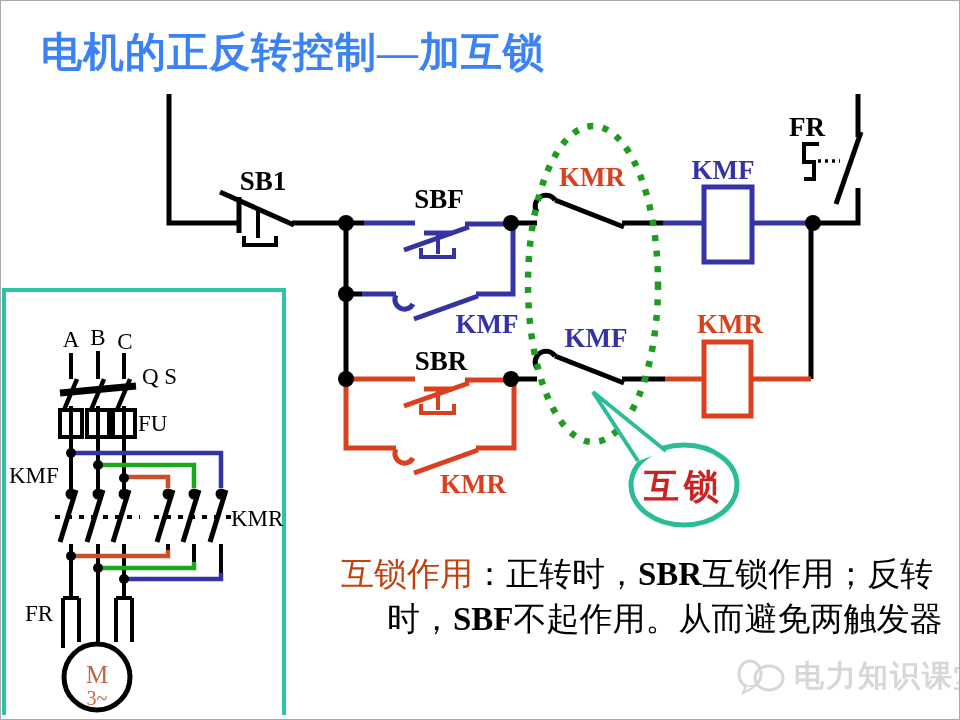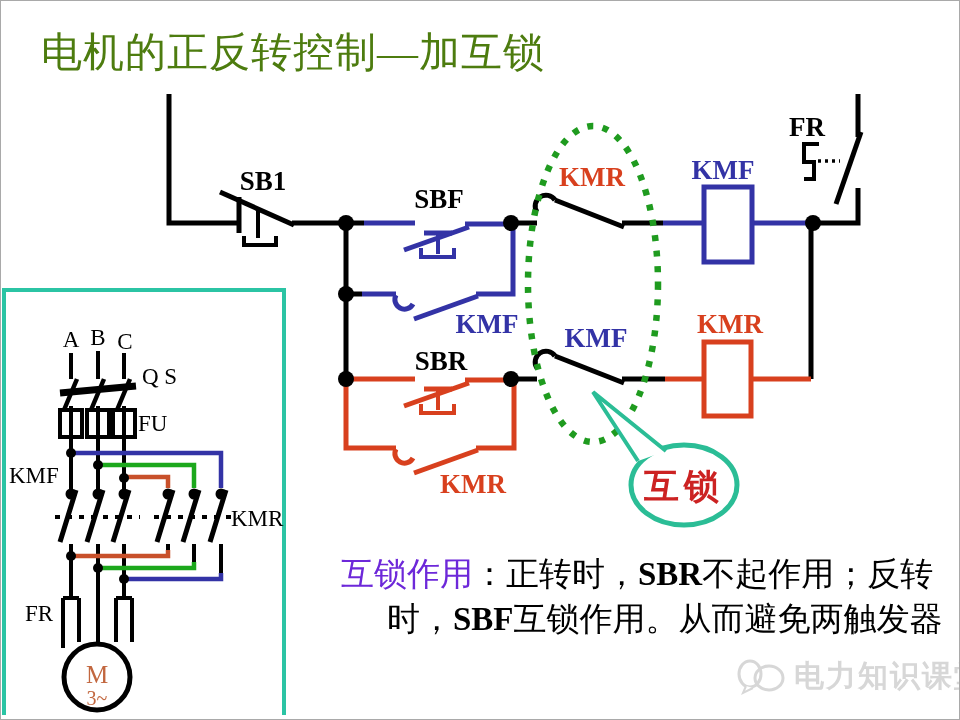--- a/index.html
+++ b/index.html
@@ -3,34 +3,34 @@
 <meta charset="utf-8">
 <style>
   html,body{margin:0;padding:0;background:#888;}
   #slide{
     position:relative;width:960px;height:720px;background:#fff;
     box-sizing:border-box;border:1px solid #a9a9a9;overflow:hidden;
     font-family:"Liberation Serif","DejaVu Serif",serif;
   }
   #title{
     position:absolute;left:40px;top:24px;
-    font-size:41px;font-weight:normal;color:#4d7c0f;letter-spacing:1px;
+    font-size:41px;font-weight:bold;color:#3b82f6;letter-spacing:1px;
     white-space:nowrap;
   }
   #circuit{position:absolute;left:0;top:0;}
   .lblP{font-family:"Liberation Serif","DejaVu Serif",serif;font-size:23px;fill:#000;}
   .lblC{font-family:"Liberation Serif","DejaVu Serif",serif;font-size:27px;font-weight:bold;fill:#000;}
   .blue{fill:#3333a6;}
   .red{fill:#d8401e;}
   #note{
     position:absolute;left:340px;top:551px;width:615px;
     font-size:33px;line-height:45px;color:#000;white-space:nowrap;
   }
   #note .indent{padding-left:46px;}
-  #note .lead{color:#6d28d9;}
+  #note .lead{color:#c2410c;}
   #note b{font-weight:bold;}
   #watermark{
     position:absolute;left:735px;top:650px;height:50px;
     display:flex;align-items:center;color:#d7d7d7;
   }
   #watermark .wm-text{
     font-size:30px;font-weight:bold;letter-spacing:2px;margin-left:6px;
     white-space:nowrap;
   }
 </style>
@@ -220,22 +220,22 @@
     <text class="lblC" x="440" y="369" text-anchor="middle">SBR</text>
     <text class="lblC red" x="472" y="492" text-anchor="middle">KMR</text>
     <text class="lblC red" x="591" y="185" text-anchor="middle">KMR</text>
     <text class="lblC blue" x="595" y="346" text-anchor="middle">KMF</text>
     <text class="lblC blue" x="722" y="178" text-anchor="middle">KMF</text>
     <text class="lblC red" x="729" y="332" text-anchor="middle">KMR</text>
     <text class="lblC" x="806" y="135" text-anchor="middle">FR</text>
   </svg>
 
   <div id="note">
-    <div><span class="lead">互锁作用</span><span>：正转时，</span><b>SBR</b><span>不起作用；反转</span></div>
-    <div class="indent"><span>时，</span><b>SBF</b><span>互锁作用。从而避免两触发器</span></div>
+    <div><span class="lead">互锁作用</span><span>：正转时，</span><b>SBR</b><span>互锁作用；反转</span></div>
+    <div class="indent"><span>时，</span><b>SBF</b><span>不起作用。从而避免两触发器</span></div>
   </div>
 
   <div id="watermark">
     <svg width="52" height="44" viewBox="0 0 52 44">
       <ellipse cx="14" cy="20" rx="11" ry="13" fill="none" stroke="#d7d7d7" stroke-width="3"></ellipse>
       <ellipse cx="33" cy="24" rx="14" ry="12" fill="none" stroke="#d7d7d7" stroke-width="3"></ellipse>
       <path d="M10,32 L7,39 L17,34" fill="#fff" stroke="#d7d7d7" stroke-width="2"></path>
     </svg>
     <span class="wm-text">电力知识课堂</span>
   </div>

